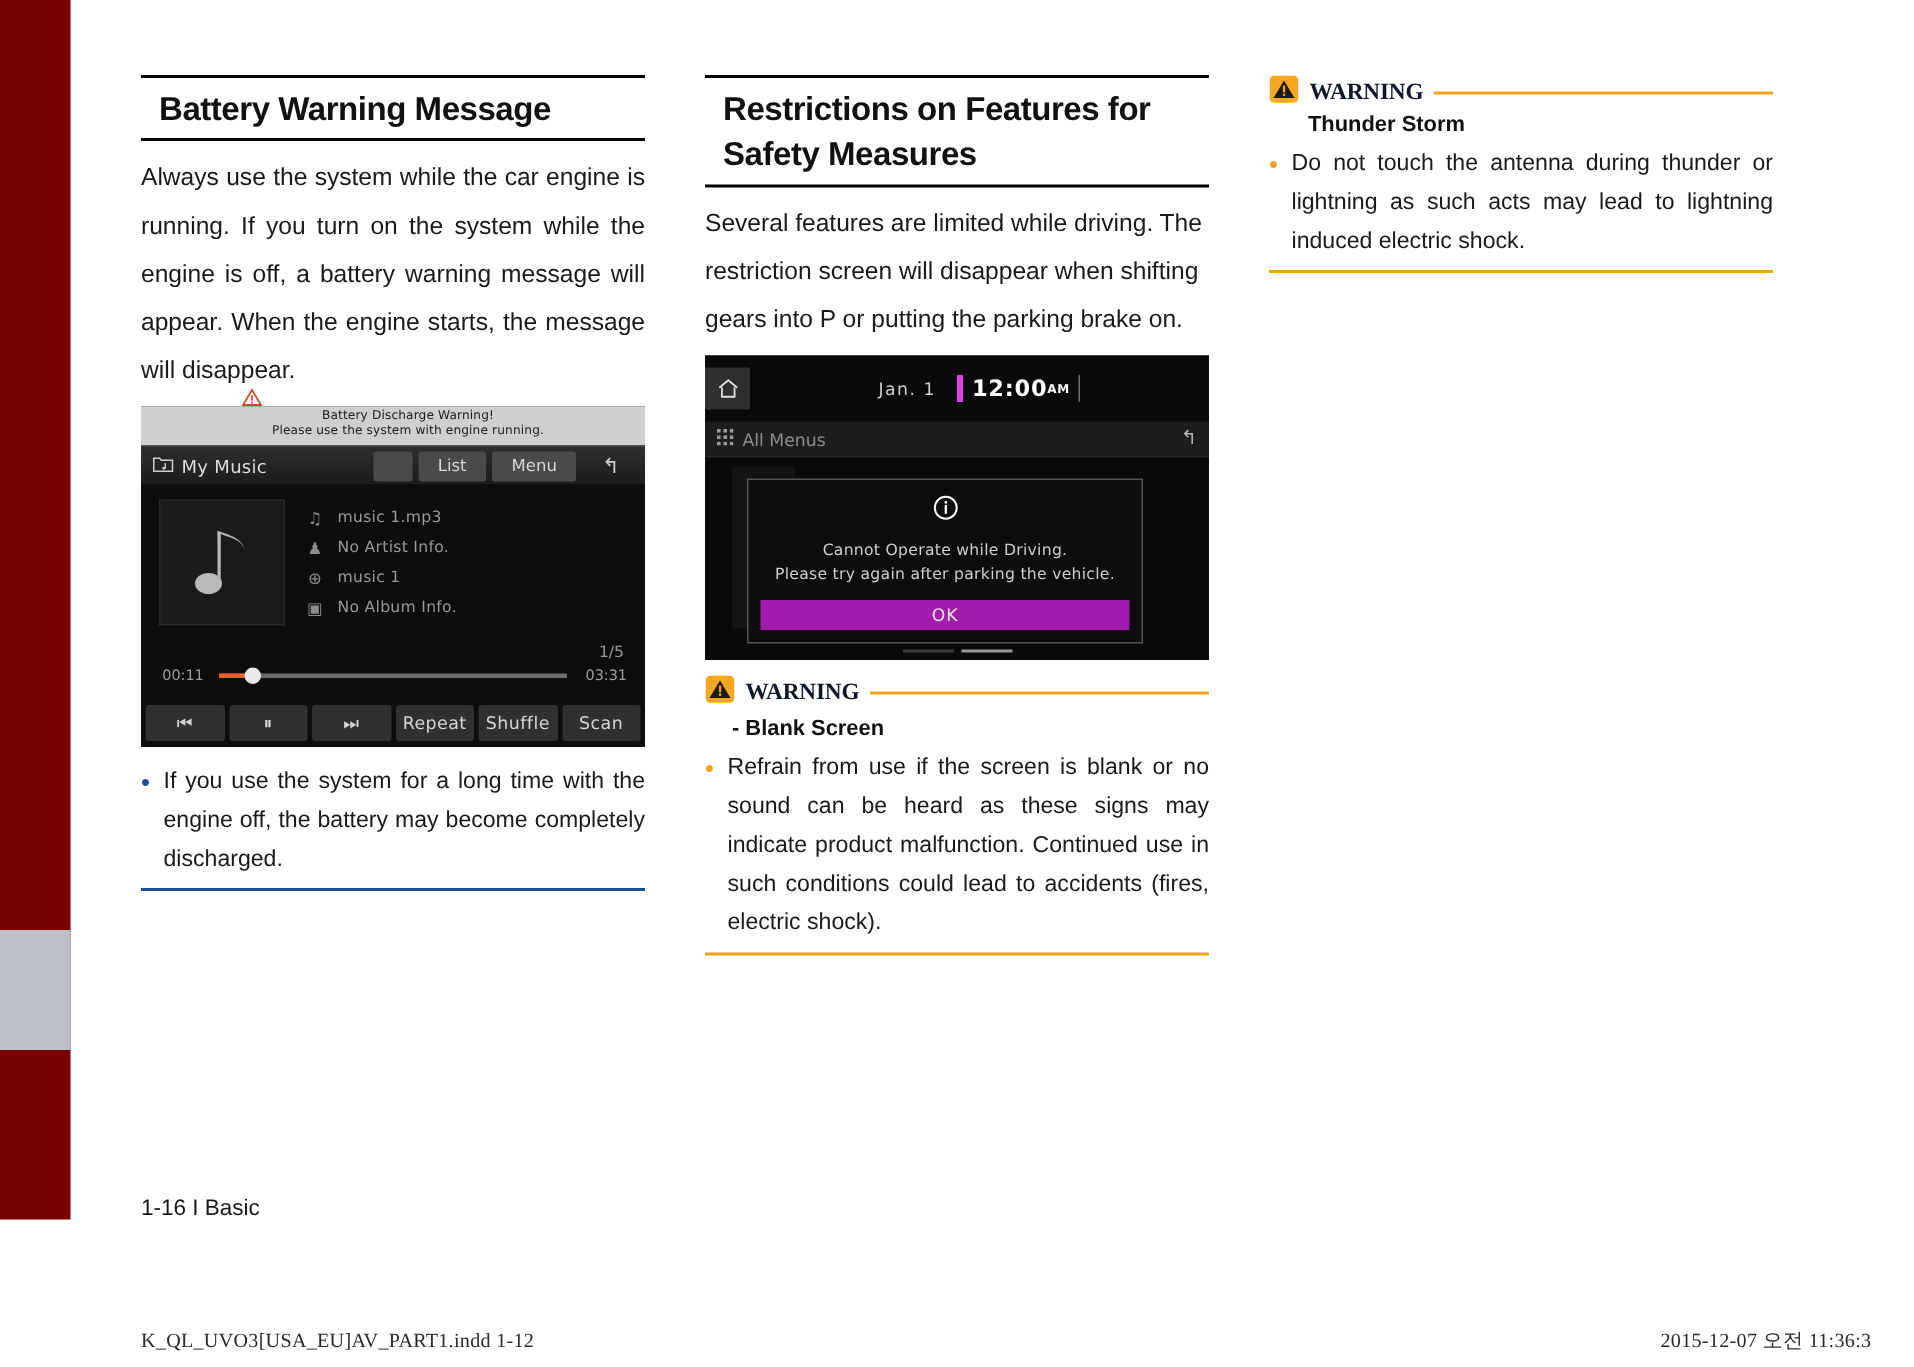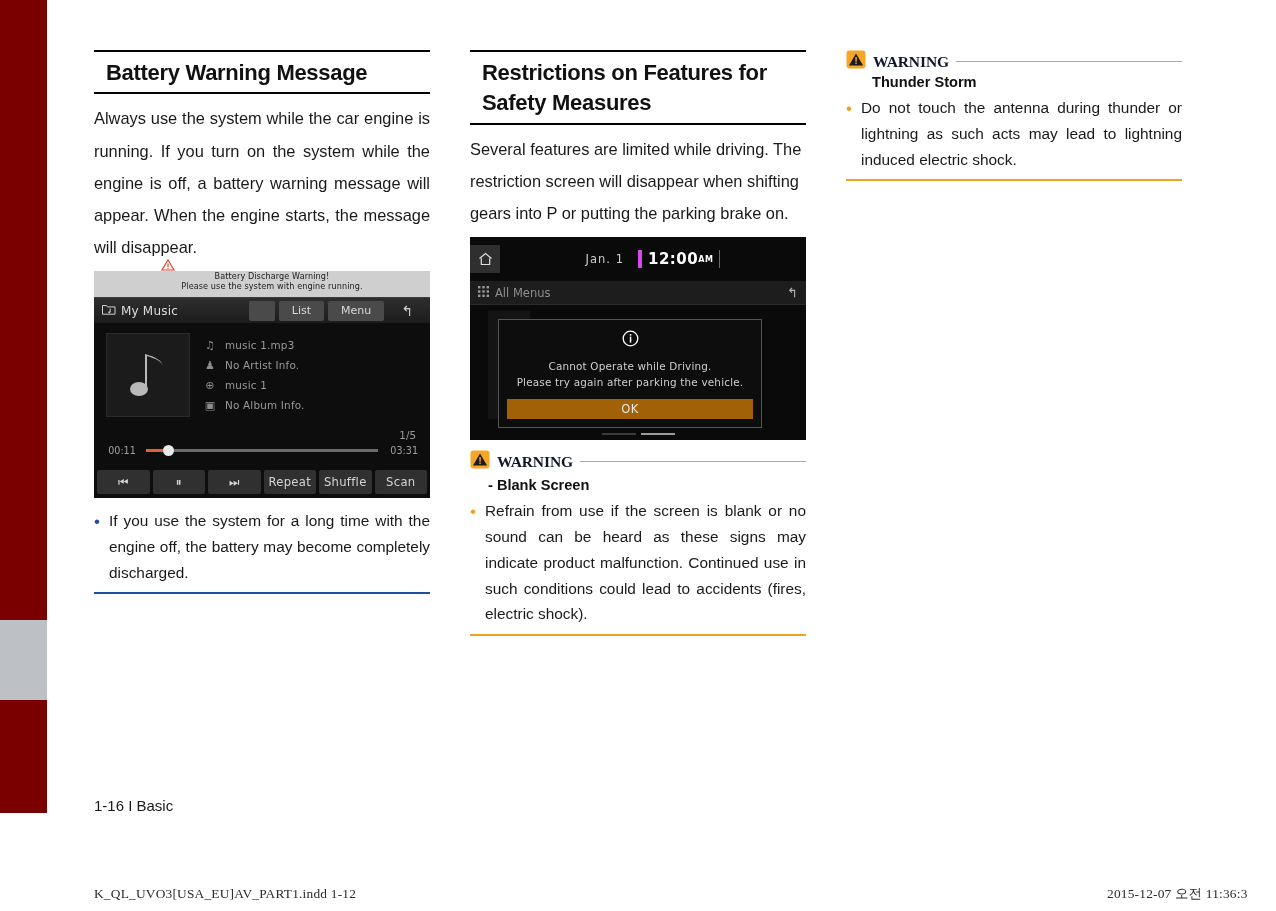--- a/index.html
+++ b/index.html
@@ -234,21 +234,21 @@
     text-align: center; margin-bottom: 8px;
     color: #fff; font-size: 14px; font-weight: bold;
   }
   .rs-msg {
     text-align: center; color: #cfcfcf;
     font-size: 10.4px; line-height: 1.55; letter-spacing: .2px;
     padding: 0 8px 9px 8px;
   }
   .rs-ok {
     margin: 0 8px 8px 8px; height: 20px;
-    background: #a16207;
+    background: #a21caf;
     display: flex; align-items: center; justify-content: center;
     color: #e8e8e8; font-size: 11.5px; letter-spacing: .5px;
   }
   .rs-pager {
     height: 12px; display: flex; align-items: center;
     justify-content: center; gap: 5px; background: #0a0a0a;
   }
   .rs-pager i { display: block; width: 34px; height: 2px; background: #3a3a3a; }
   .rs-pager i.on { background: #9a9a9a; }
 

